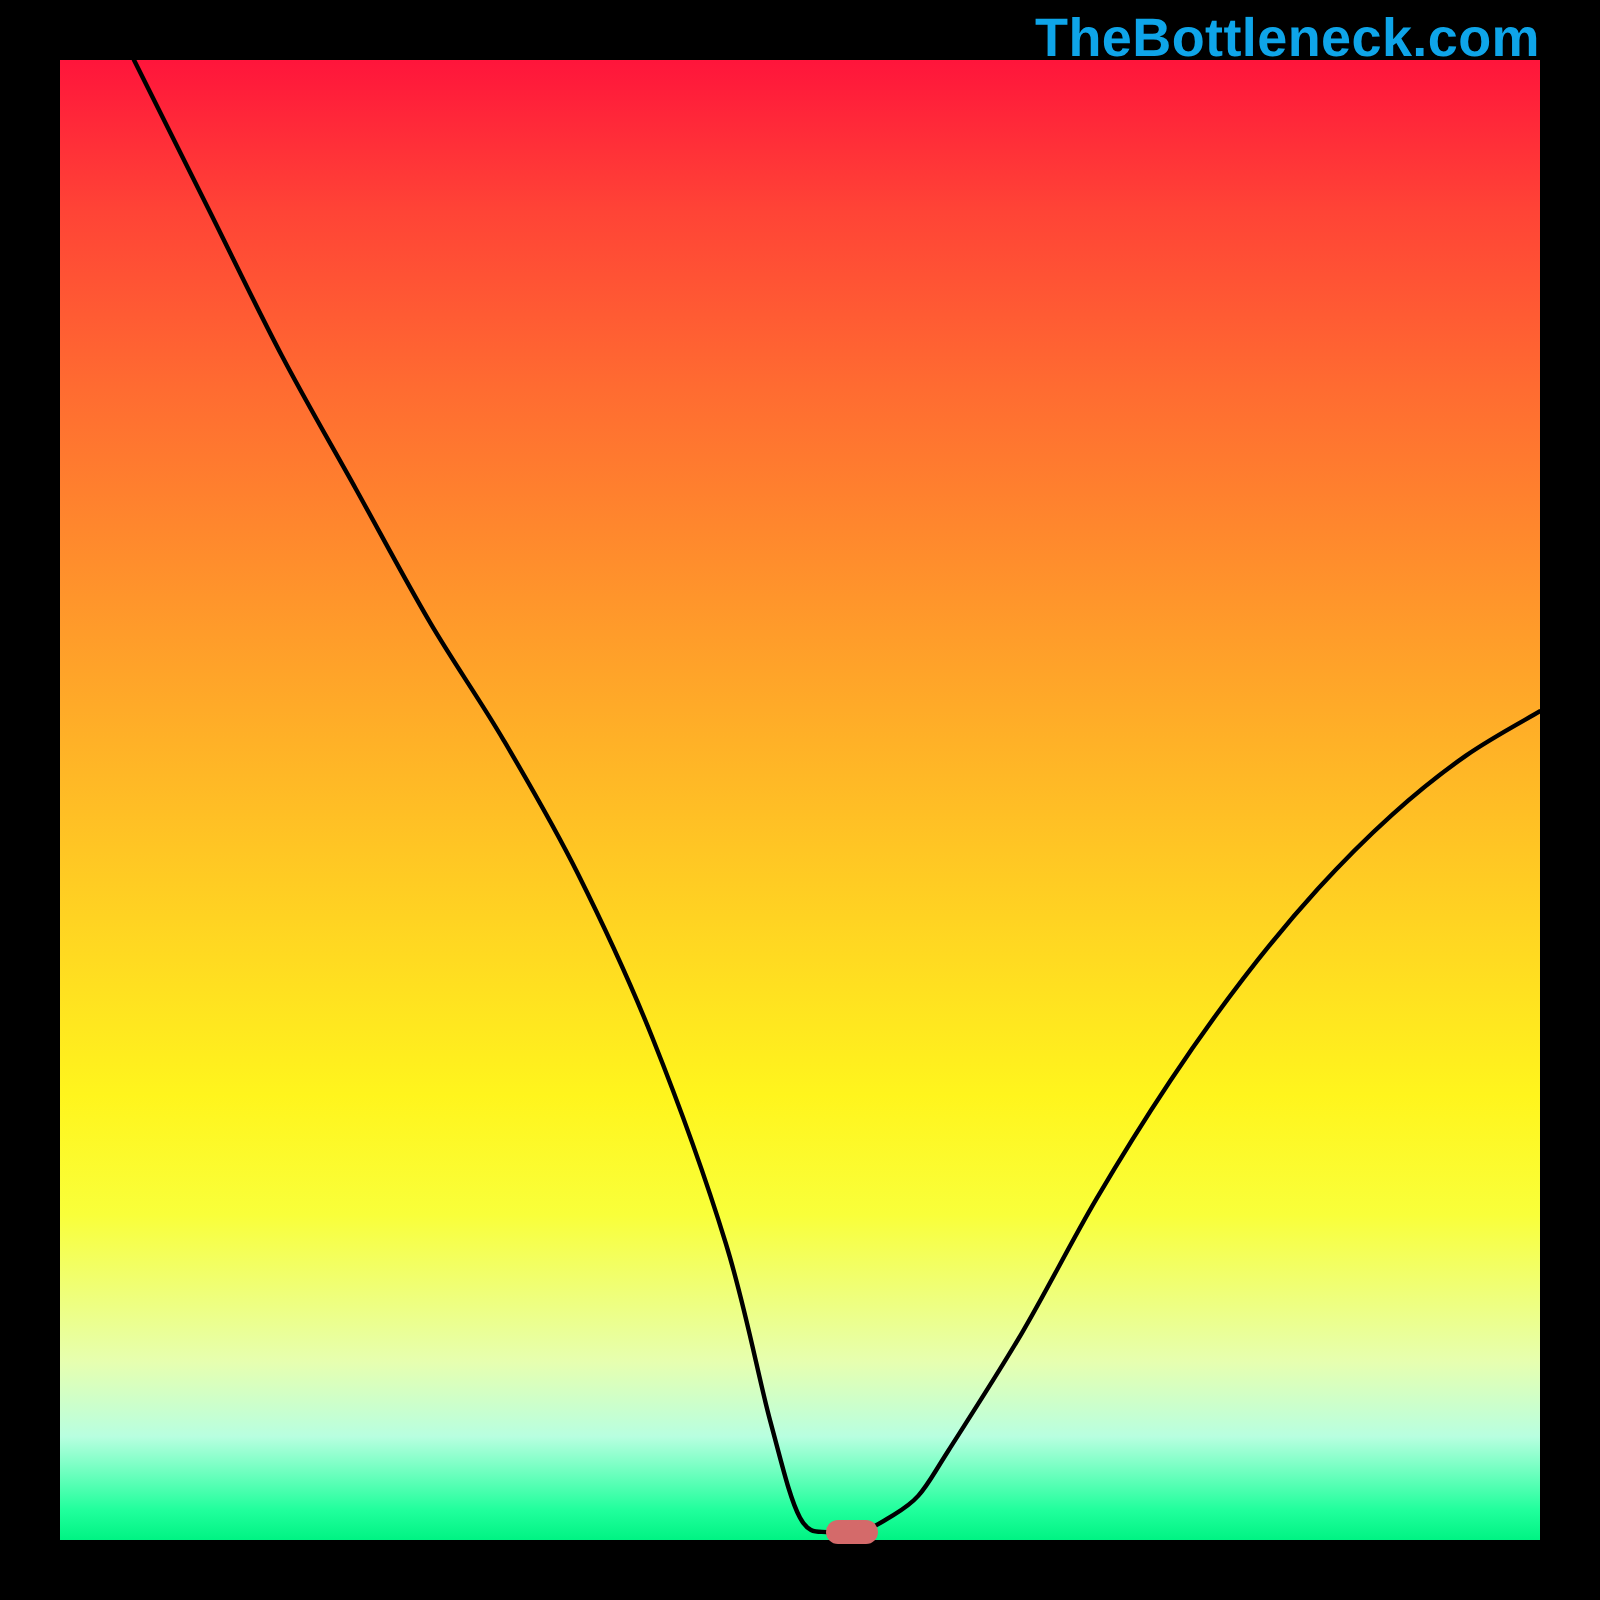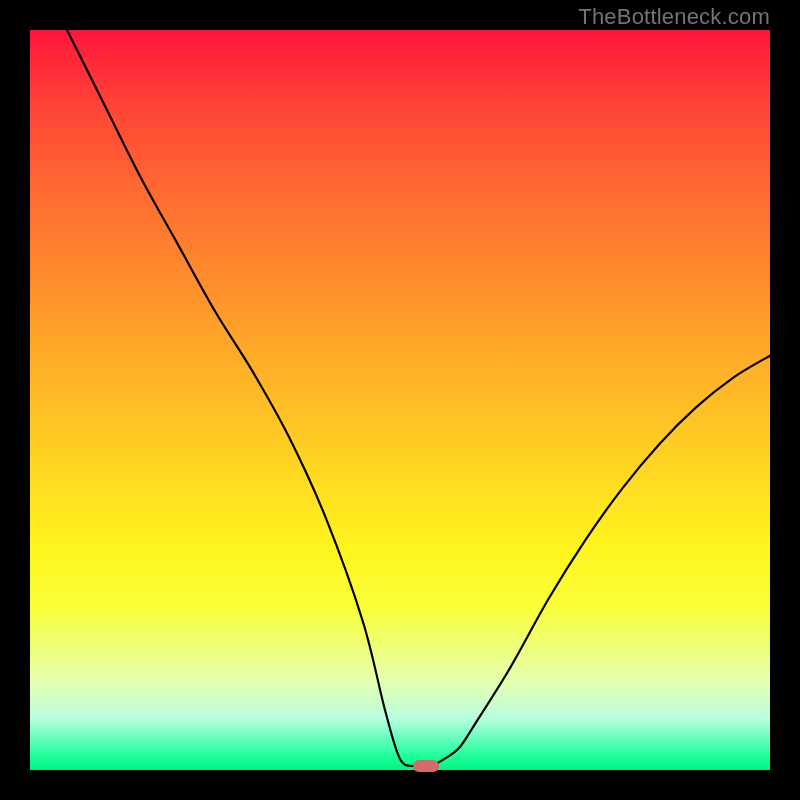--- a/index.html
+++ b/index.html
@@ -34,23 +34,23 @@
       #e6ffb0 88%,
       #b8ffe0 93%,
       #20ff9c 98%,
       #00f383 100%
     );
   }
   .watermark {
     position: absolute;
     top: 4px;
     right: 30px;
-    color: #737373;
-    font-size: 22px;
-    font-weight: 400;
+    color: #0ea5e9;
+    font-size: 27px;
+    font-weight: 700;
     letter-spacing: 0.2px;
     z-index: 5;
   }
   svg.curve {
     position: absolute;
     left: 0;
     top: 0;
     width: 740px;
     height: 740px;
     z-index: 3;

